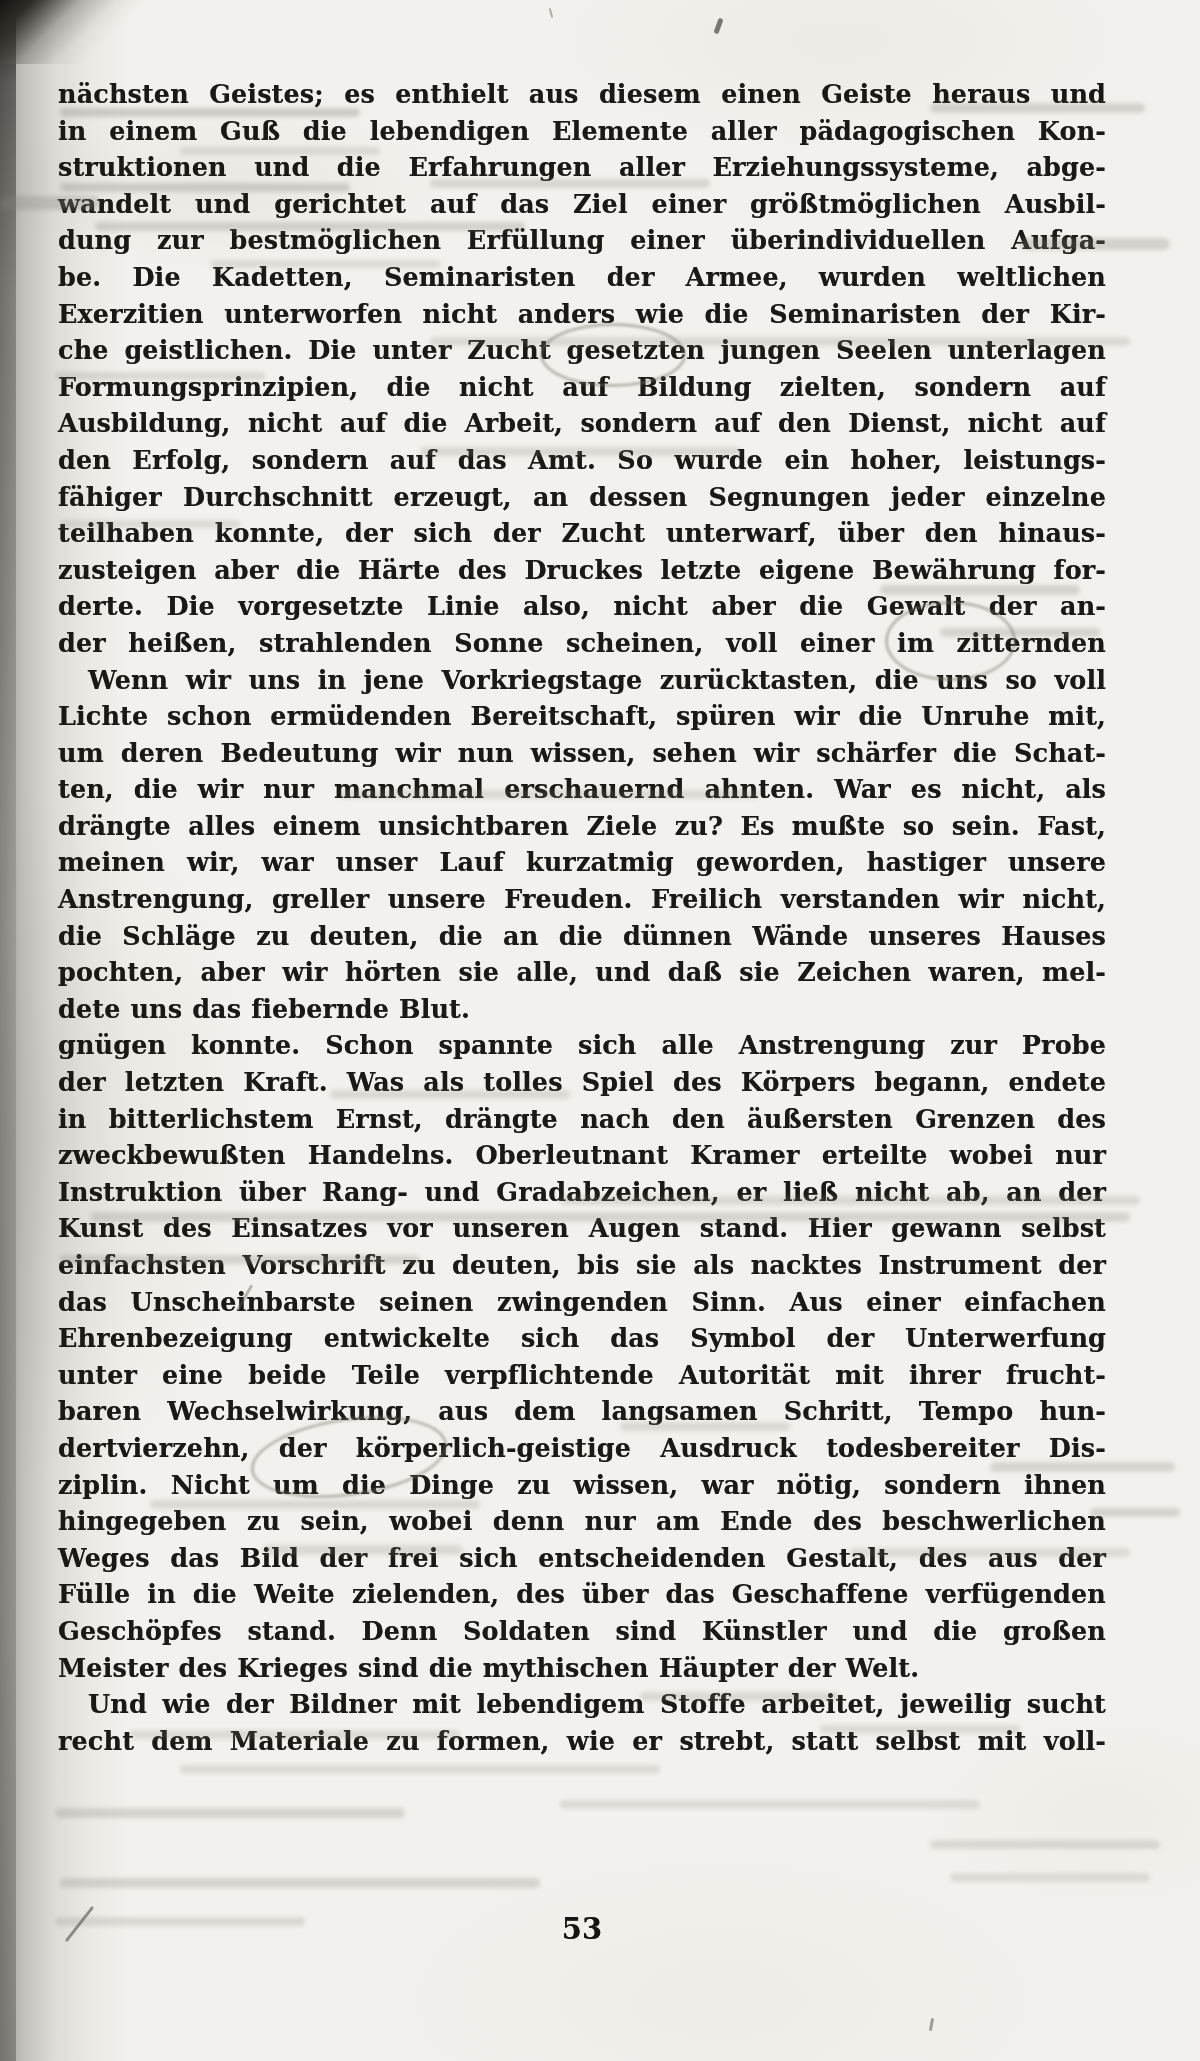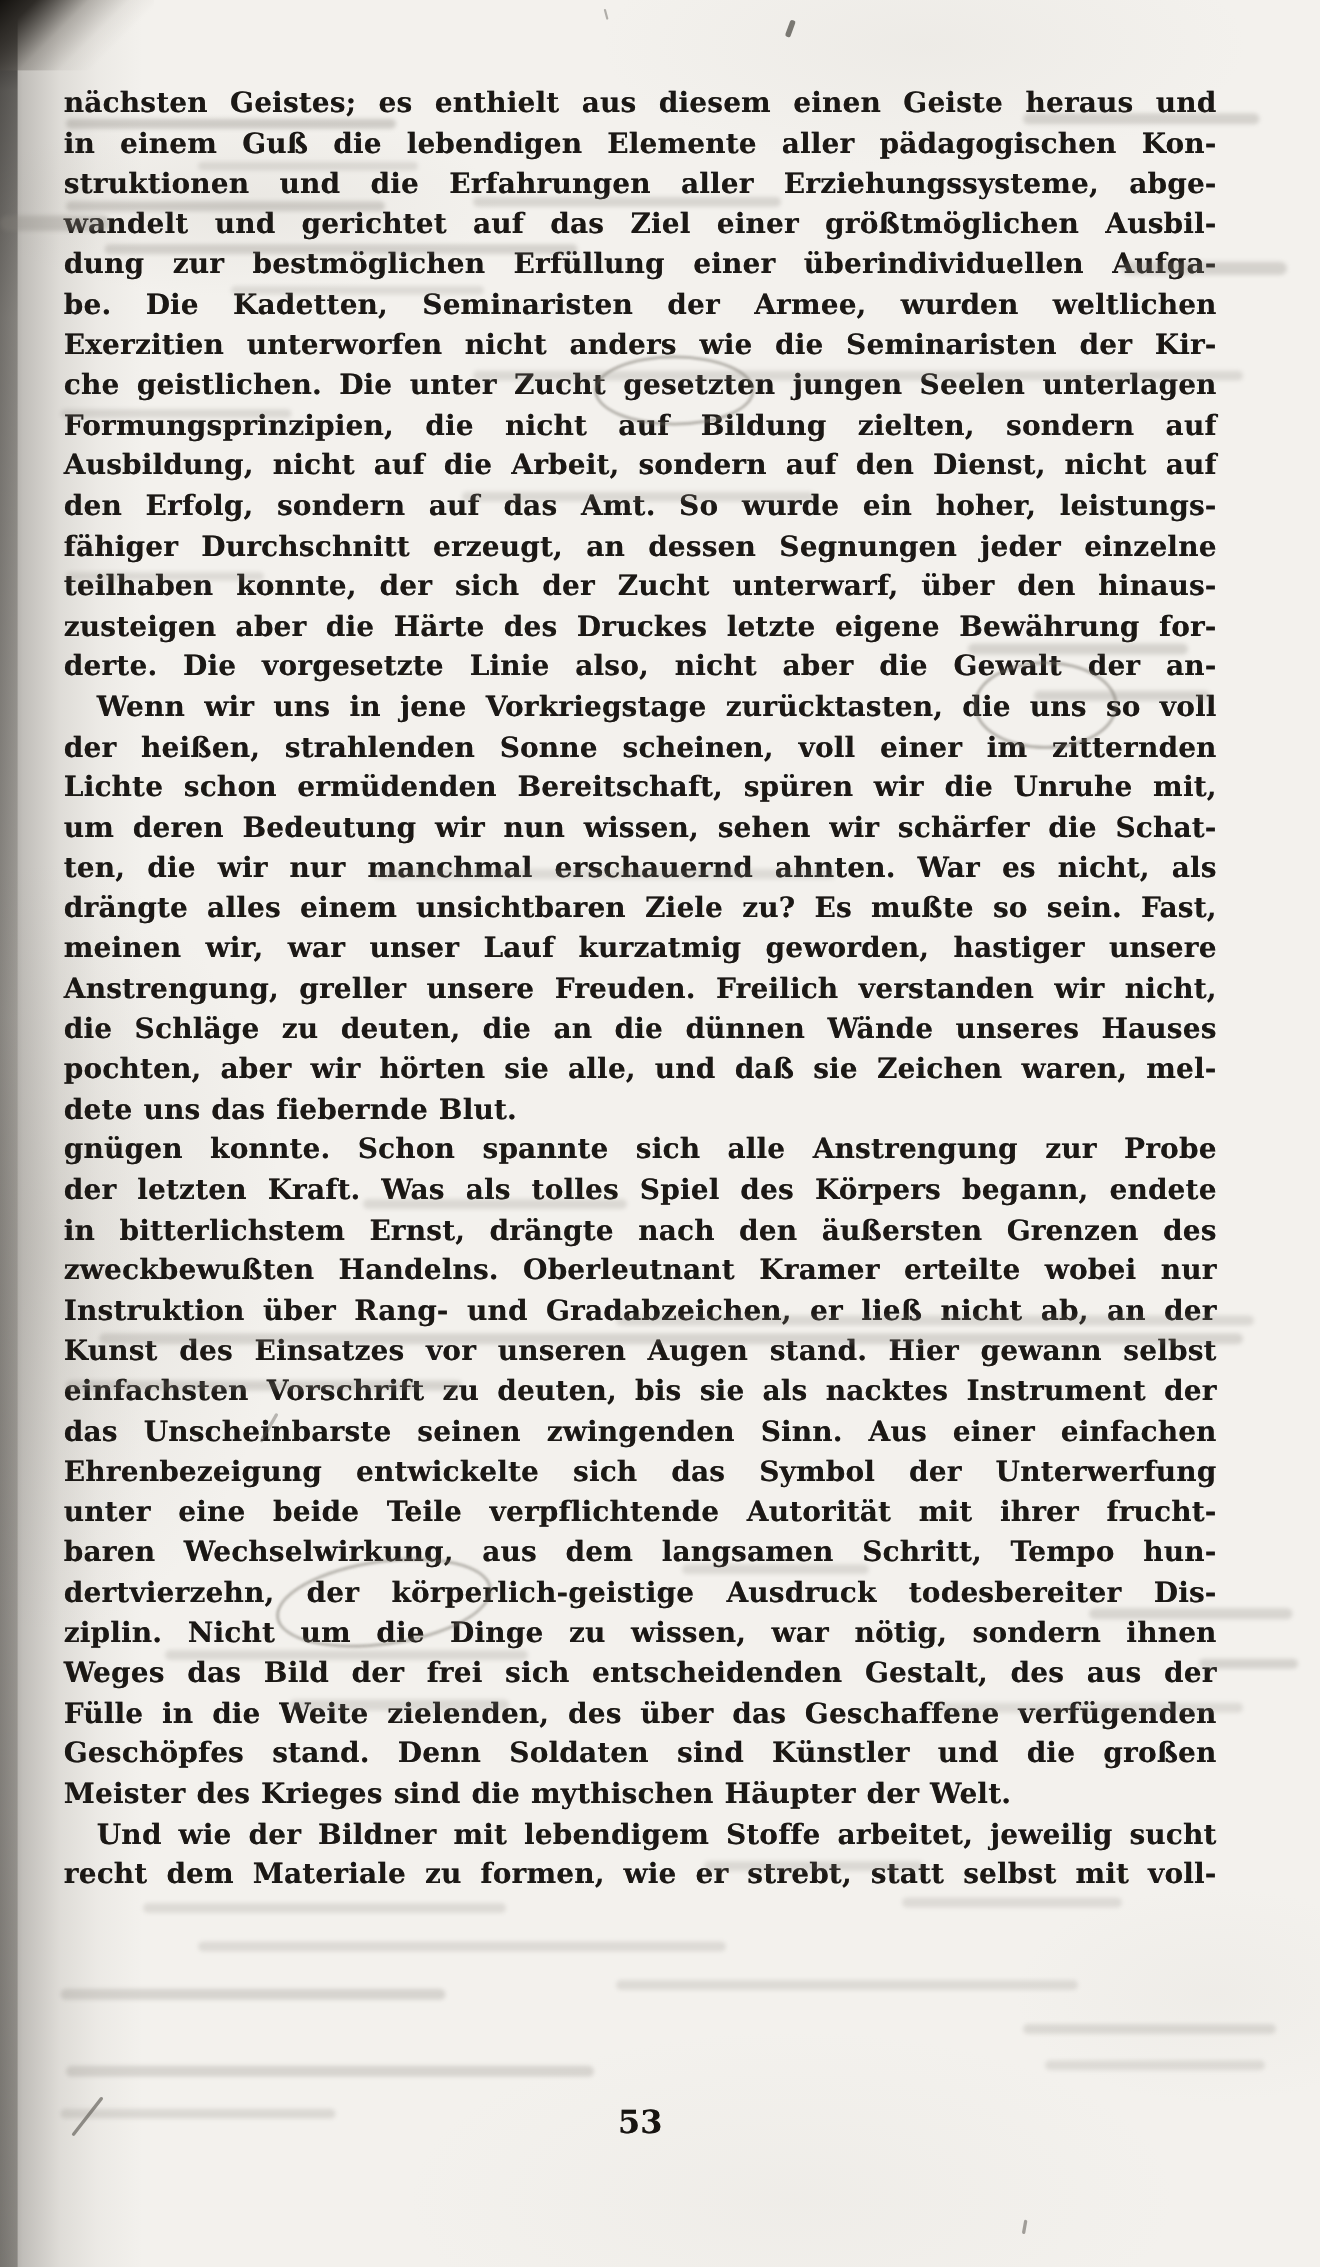--- a/index.html
+++ b/index.html
@@ -117,22 +117,22 @@
       <div class="line">be. Die Kadetten, Seminaristen der Armee, wurden weltlichen</div>
       <div class="line">Exerzitien unterworfen nicht anders wie die Seminaristen der Kir-</div>
       <div class="line">che geistlichen. Die unter Zucht gesetzten jungen Seelen unterlagen</div>
       <div class="line">Formungsprinzipien, die nicht auf Bildung zielten, sondern auf</div>
       <div class="line">Ausbildung, nicht auf die Arbeit, sondern auf den Dienst, nicht auf</div>
       <div class="line">den Erfolg, sondern auf das Amt. So wurde ein hoher, leistungs-</div>
       <div class="line">fähiger Durchschnitt erzeugt, an dessen Segnungen jeder einzelne</div>
       <div class="line">teilhaben konnte, der sich der Zucht unterwarf, über den hinaus-</div>
       <div class="line">zusteigen aber die Härte des Druckes letzte eigene Bewährung for-</div>
       <div class="line">derte. Die vorgesetzte Linie also, nicht aber die Gewalt der an-</div>
+      <div class="line">der heißen, strahlenden Sonne scheinen, voll einer im zitternden</div>
       <div class="line indent">Wenn wir uns in jene Vorkriegstage zurücktasten, die uns so voll</div>
-      <div class="line">der heißen, strahlenden Sonne scheinen, voll einer im zitternden</div>
       <div class="line">Lichte schon ermüdenden Bereitschaft, spüren wir die Unruhe mit,</div>
       <div class="line">um deren Bedeutung wir nun wissen, sehen wir schärfer die Schat-</div>
       <div class="line">ten, die wir nur manchmal erschauernd ahnten. War es nicht, als</div>
       <div class="line">drängte alles einem unsichtbaren Ziele zu? Es mußte so sein. Fast,</div>
       <div class="line">meinen wir, war unser Lauf kurzatmig geworden, hastiger unsere</div>
       <div class="line">Anstrengung, greller unsere Freuden. Freilich verstanden wir nicht,</div>
       <div class="line">die Schläge zu deuten, die an die dünnen Wände unseres Hauses</div>
       <div class="line">pochten, aber wir hörten sie alle, und daß sie Zeichen waren, mel-</div>
       <div class="line short">dete uns das fiebernde Blut.</div>
       <div class="line">gnügen konnte. Schon spannte sich alle Anstrengung zur Probe</div>
@@ -141,20 +141,21 @@
       <div class="line">zweckbewußten Handelns. Oberleutnant Kramer erteilte wobei nur</div>
       <div class="line">Instruktion über Rang- und Gradabzeichen, er ließ nicht ab, an der</div>
       <div class="line">Kunst des Einsatzes vor unseren Augen stand. Hier gewann selbst</div>
       <div class="line">einfachsten Vorschrift zu deuten, bis sie als nacktes Instrument der</div>
       <div class="line">das Unscheinbarste seinen zwingenden Sinn. Aus einer einfachen</div>
       <div class="line">Ehrenbezeigung entwickelte sich das Symbol der Unterwerfung</div>
       <div class="line">unter eine beide Teile verpflichtende Autorität mit ihrer frucht-</div>
       <div class="line">baren Wechselwirkung, aus dem langsamen Schritt, Tempo hun-</div>
       <div class="line">dertvierzehn, der körperlich-geistige Ausdruck todesbereiter Dis-</div>
       <div class="line">ziplin. Nicht um die Dinge zu wissen, war nötig, sondern ihnen</div>
+      <div class="line">hingegeben zu sein, wobei denn nur am Ende des beschwerlichen</div>
       <div class="line">Weges das Bild der frei sich entscheidenden Gestalt, des aus der</div>
       <div class="line">Fülle in die Weite zielenden, des über das Geschaffene verfügenden</div>
       <div class="line">Geschöpfes stand. Denn Soldaten sind Künstler und die großen</div>
       <div class="line short">Meister des Krieges sind die mythischen Häupter der Welt.</div>
       <div class="line indent">Und wie der Bildner mit lebendigem Stoffe arbeitet, jeweilig sucht</div>
       <div class="line">recht dem Materiale zu formen, wie er strebt, statt selbst mit voll-</div>
     </div>
 
   <div id="folio">53</div>
 

